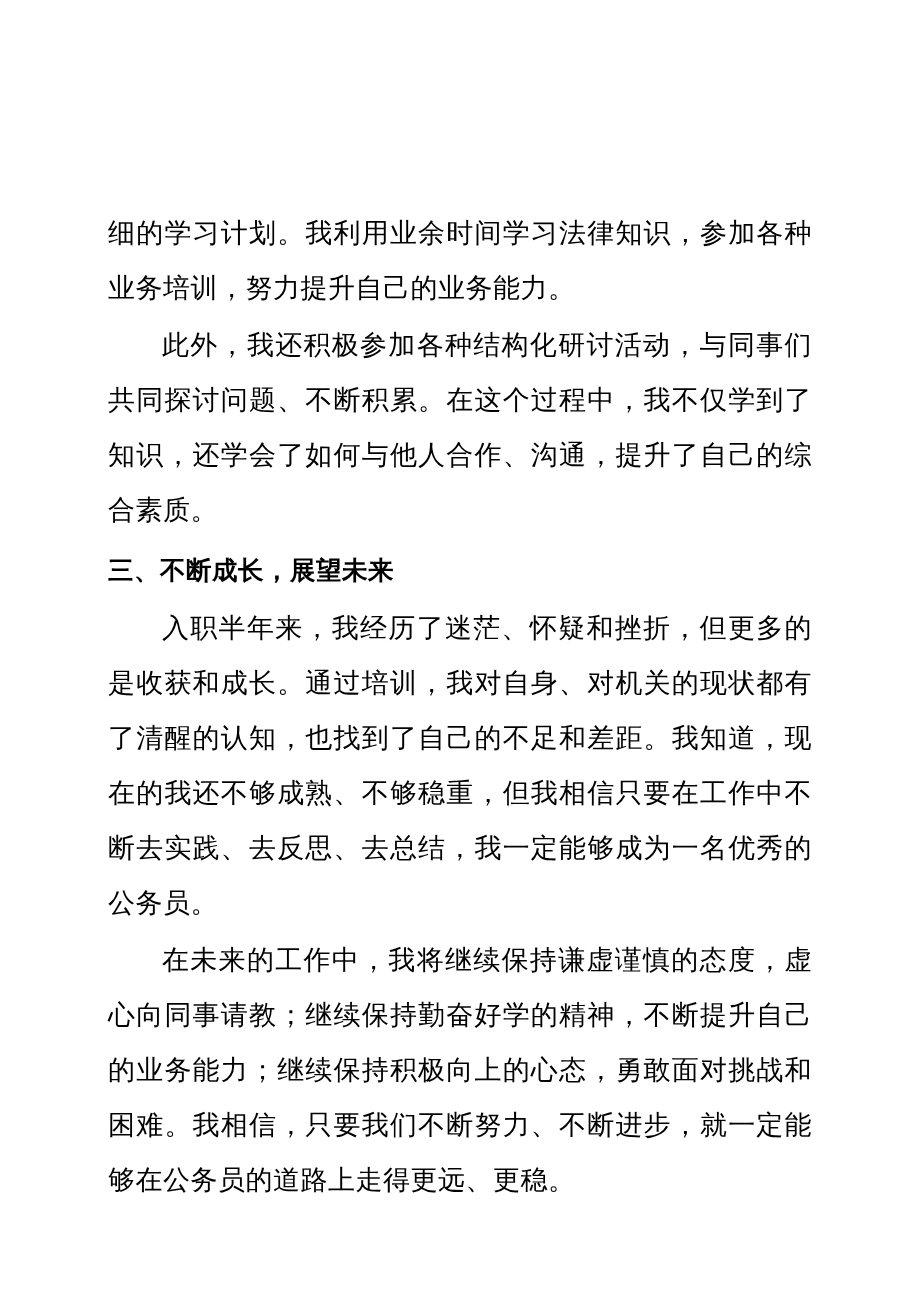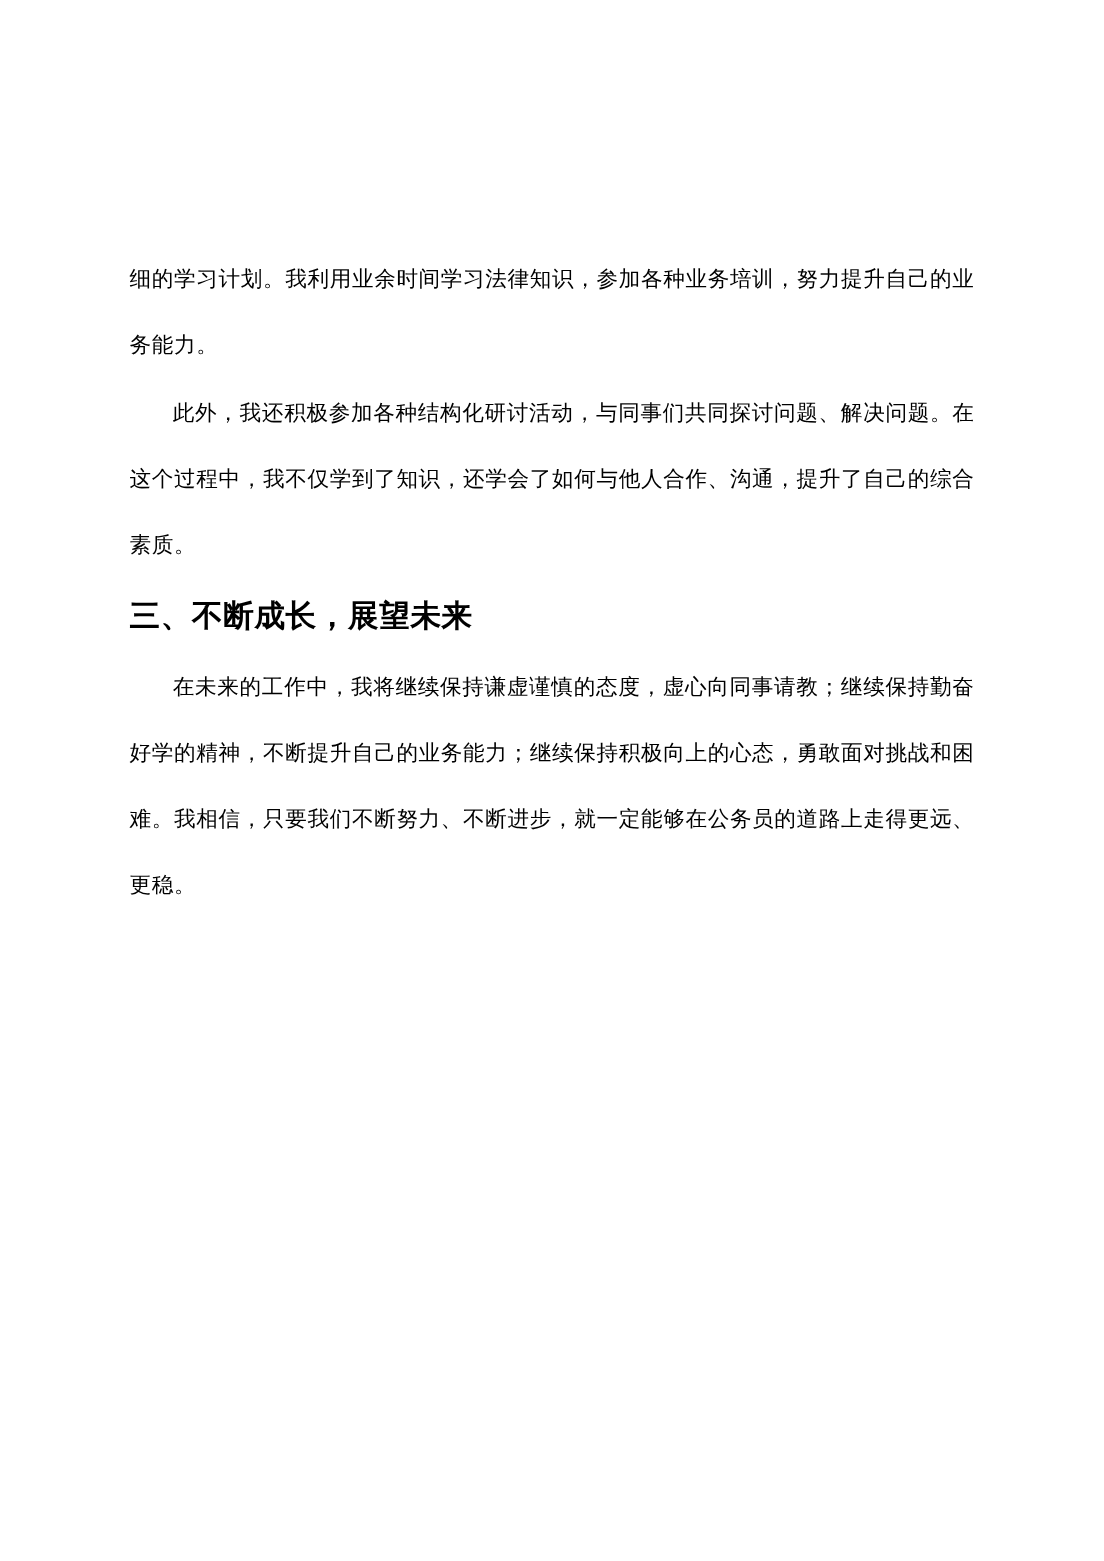--- a/index.html
+++ b/index.html
@@ -20,52 +20,53 @@
     height: 1301px;
     background: #ffffff;
     box-sizing: border-box;
     padding: 205px 108px 0 108px;
   }
   .doc-body {
     width: 704px;
   }
   p.para {
     margin: 0 0 2px 0;
-    font-size: 18px;
+    font-size: 27px;
     line-height: 55px;
     text-align: justify;
     text-justify: inter-ideograph;
     text-indent: 2em;
     letter-spacing: 0.5px;
     font-family: "DejaVu Serif", "Liberation Serif", serif;
     font-weight: 400;
   }
   p.para.no-indent {
     text-indent: 0;
   }
   h2.heading {
     margin: 6px 0 2px 0;
     font-size: 25.5px;
     line-height: 55px;
     font-weight: bold;
     text-indent: 0;
     letter-spacing: 0.5px;
-    font-family: Liberation Mono, monospace;
+    font-family: Liberation Serif, serif;
   }
 </style>
 </head>
 <body>
 
 <div class="page">
   <div class="doc-body">
 
     <p class="para no-indent">细的学习计划。我利用业余时间学习法律知识，参加各种业务培训，努力提升自己的业务能力。</p>
 
 
-    <p class="para">此外，我还积极参加各种结构化研讨活动，与同事们共同探讨问题、解决问题。在这个过程中，我不仅学到了知识，还学会了如何与他人合作、沟通，提升了自己的综合素质。</p>
+    <p class="para">此外，我还积极参加各种结构化研讨活动，与同事们共同探讨问题、不断积累。在这个过程中，我不仅学到了知识，还学会了如何与他人合作、沟通，提升了自己的综合素质。</p>
 
     <h2 class="heading">三、不断成长，展望未来</h2>
 
+    <p class="para">入职半年来，我经历了迷茫、怀疑和挫折，但更多的是收获和成长。通过培训，我对自身、对机关的现状都有了清醒的认知，也找到了自己的不足和差距。我知道，现在的我还不够成熟、不够稳重，但我相信只要在工作中不断去实践、去反思、去总结，我一定能够成为一名优秀的公务员。</p>
 
     <p class="para">在未来的工作中，我将继续保持谦虚谨慎的态度，虚心向同事请教；继续保持勤奋好学的精神，不断提升自己的业务能力；继续保持积极向上的心态，勇敢面对挑战和困难。我相信，只要我们不断努力、不断进步，就一定能够在公务员的道路上走得更远、更稳。</p>
 
   </div>
 </div>
 
 </body></html>

